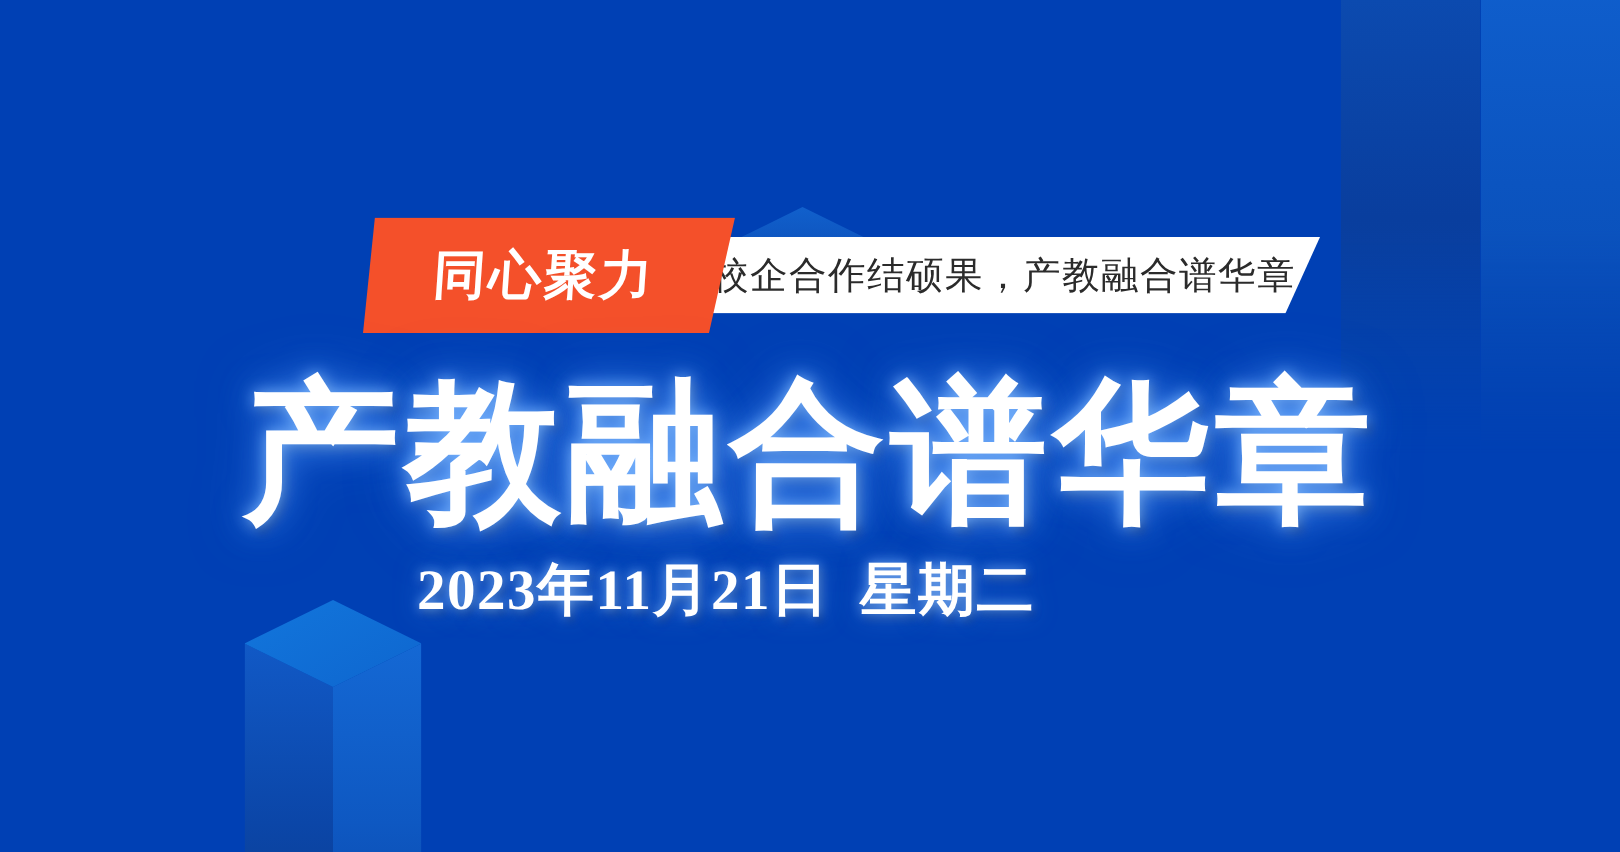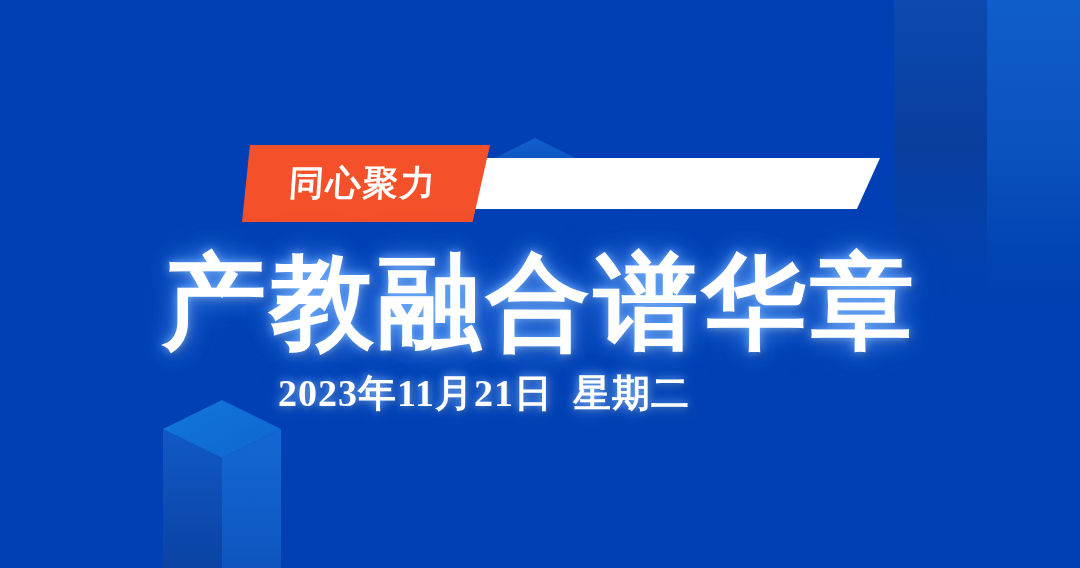--- a/index.html
+++ b/index.html
@@ -164,20 +164,21 @@
   <div class="iso-box" id="box-tr">
     <div class="iso-face face-left"></div>
     <div class="iso-face face-right"></div>
 
   </div>
 
   <div id="pentagon-center"></div>
 
   <div class="banner-row">
     <div class="banner-white"></div>
+    <div class="banner-sub-text">校企合作结硕果，产教融合谱华章</div>
     <div class="banner-orange">
       <span class="banner-orange-text">同心聚力</span>
     </div>
   </div>
 
   <div class="main-title">产教融合谱华章</div>
 
   <div class="date-line">
     <span>2023年11月21日</span><span class="date-sep"></span><span>星期二</span>
   </div>

